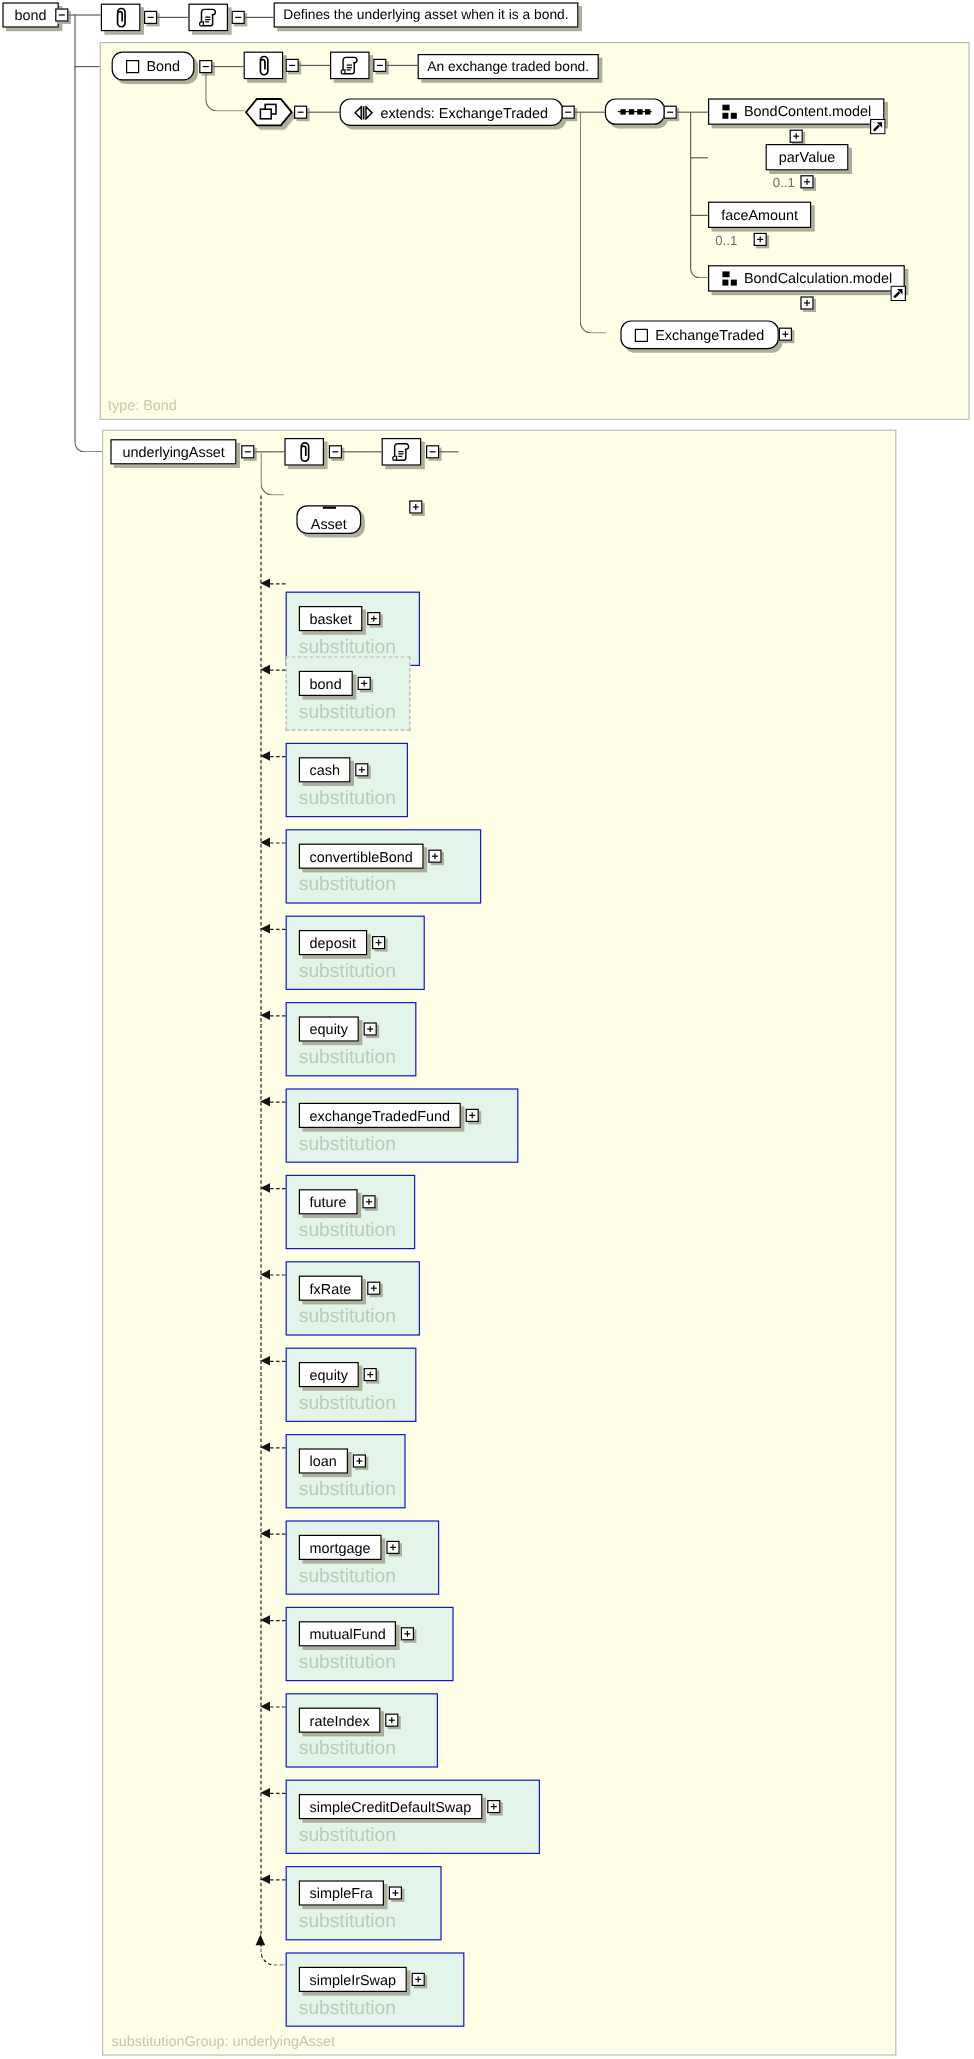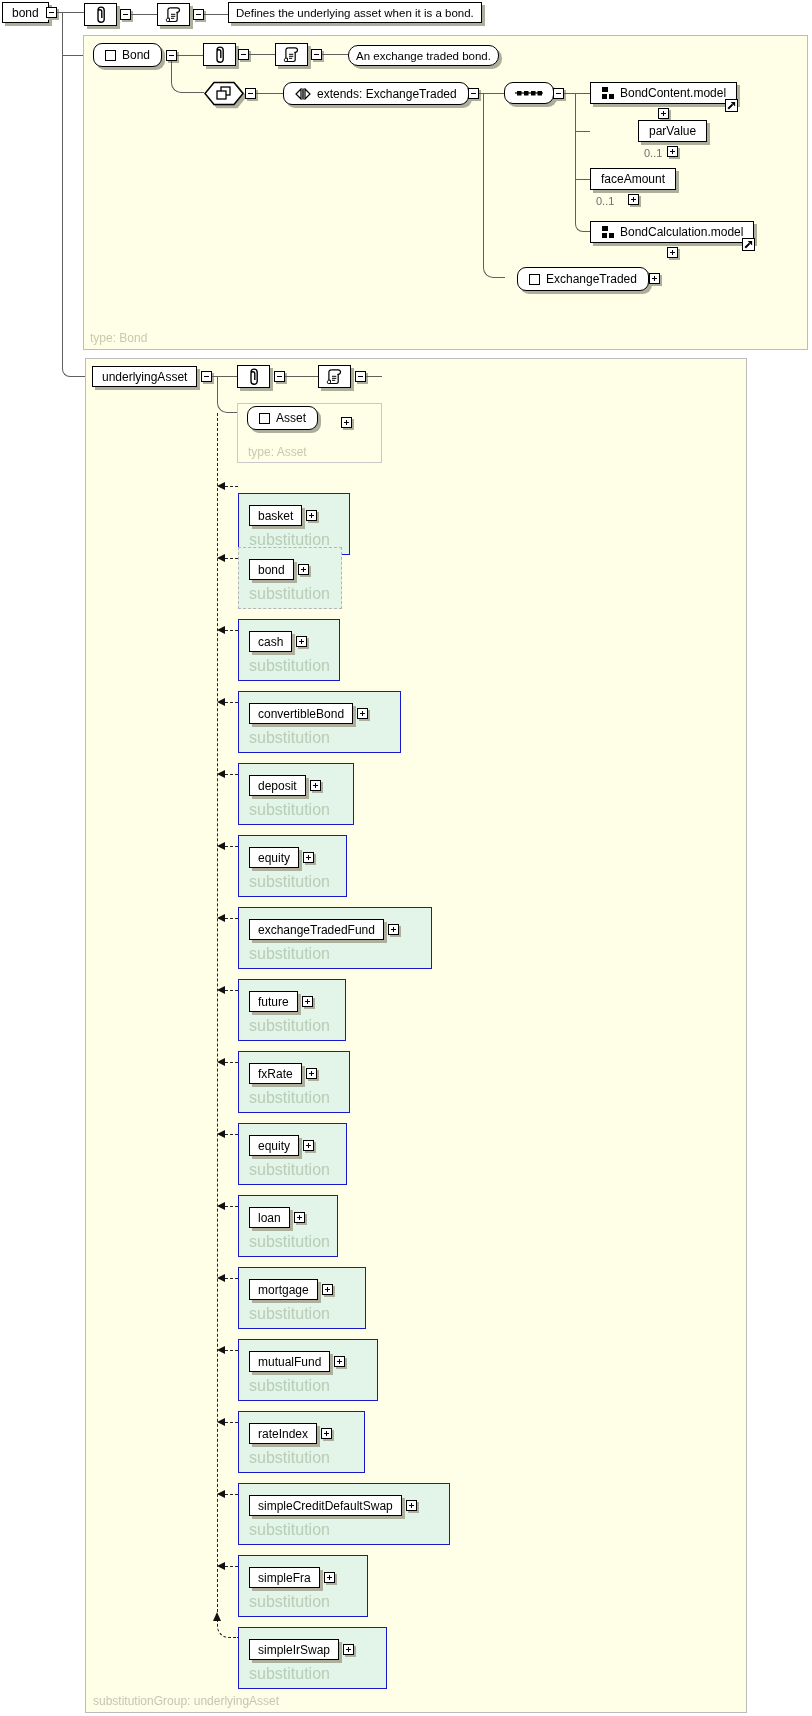--- a/index.html
+++ b/index.html
@@ -155,21 +155,21 @@
     <path d="M13.2 7.3 V14.6 a1.9 1.9 0 0 1 -1.9 1.9 H4.7" fill="none" stroke="#000" stroke-width="1.2"></path>
     <path d="M3.9 13.2 h1.6 v1.9 a1.6 1.6 0 0 1 -3.2 0 c0 -1.1 0.7 -1.9 1.6 -1.9 z" fill="#fff" stroke="#000" stroke-width="1"></path>
     <path d="M7 9.3 h4.3 M7 11.3 h4.3 M7 13.3 h3.2" stroke="#000" stroke-width="1"></path>
   </svg>
       </span>
     </div>
   <div class="toggle" style="left:311px;top:49px;">
       <i class="h"></i>
     </div>
   <div class="hline" style="left:322px;top:54px;width:26px;"></div>
-  <div class="ann" style="left:348px;top:45px;border-radius:10px;">
+  <div class="ann" style="left:348px;top:45px;">
     <span>An exchange traded bond.</span>
   </div>
 
   <div class="corner-bl" style="left:171px;top:61px;width:33px;height:32px;"></div>
 
   <div style="position:absolute;left:204px;top:81px;filter:drop-shadow(3px 3px 0 var(--shadow));">
     <svg width="40" height="25" viewBox="0 0 40 25">
       <polygon points="1,12.5 10,1.5 30,1.5 39,12.5 30,23.5 10,23.5" fill="#fff" stroke="#000" stroke-width="1.5"></polygon>
       <rect x="17" y="6" width="9" height="8" fill="#fff" stroke="#000" stroke-width="1.3"></rect>
       <rect x="13" y="10" width="9" height="8" fill="#fff" stroke="#000" stroke-width="1.3"></rect>
@@ -254,24 +254,21 @@
   </svg>
       </span>
     </div>
   <div class="toggle" style="left:355px;top:371px;">
       <i class="h"></i>
     </div>
   <div class="hline" style="left:366px;top:376px;width:16px;"></div>
 
   <div class="corner-bl" style="left:217px;top:377px;width:20px;height:36px;"></div>
 
-  <div class="subpanel" style="left:237px;top:403px;width:145px;height:60px;">
-    <div class="dim-cap" style="left:10px;top:41px;">type: Asset</div>
-  </div>
-  <div class="oct" style="left:247px;top:406px;">
+  <div class="oct" style="left:247px;top:421px;flex-direction:column;">
     <span class="ct-square"></span>
     <span>Asset</span>
   </div>
   <div class="toggle" style="left:341px;top:417px;">
       <i class="h"></i>
       <i class="v"></i>
     </div>
 
   <div class="dash-v" style="left:217px;top:413px;height:1209px;"></div>
   <div class="arrow-up" style="left:213px;top:1612px;"></div>

